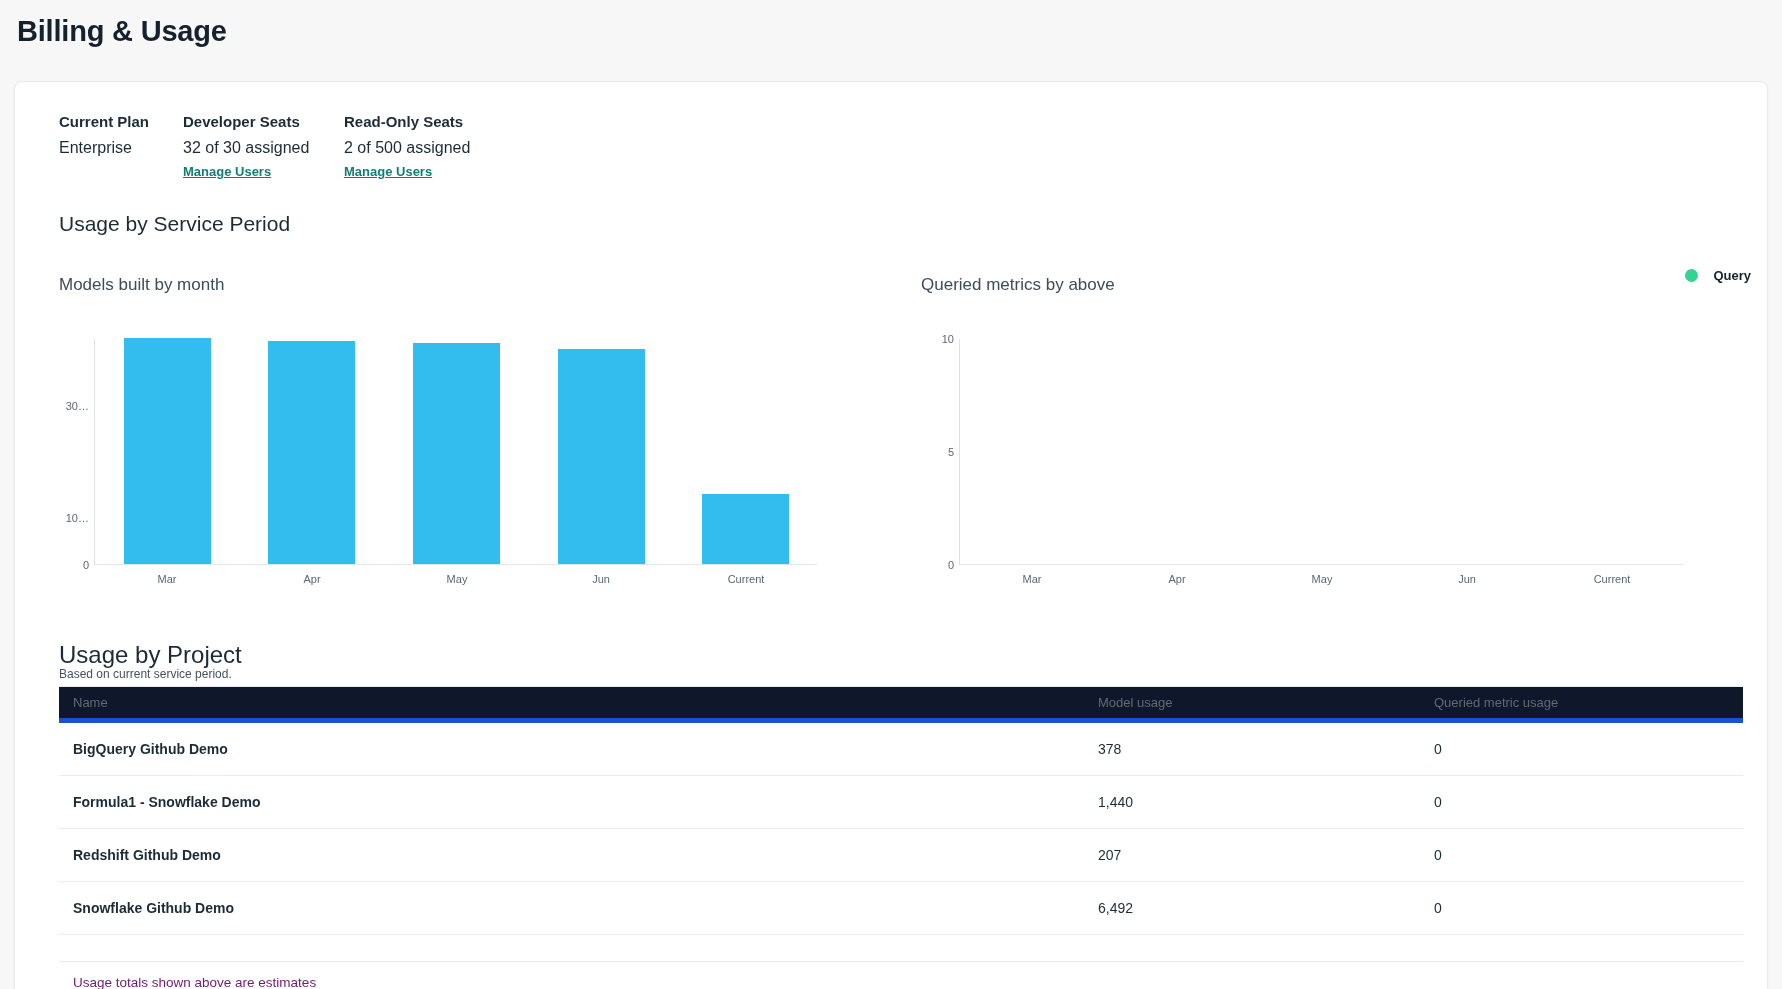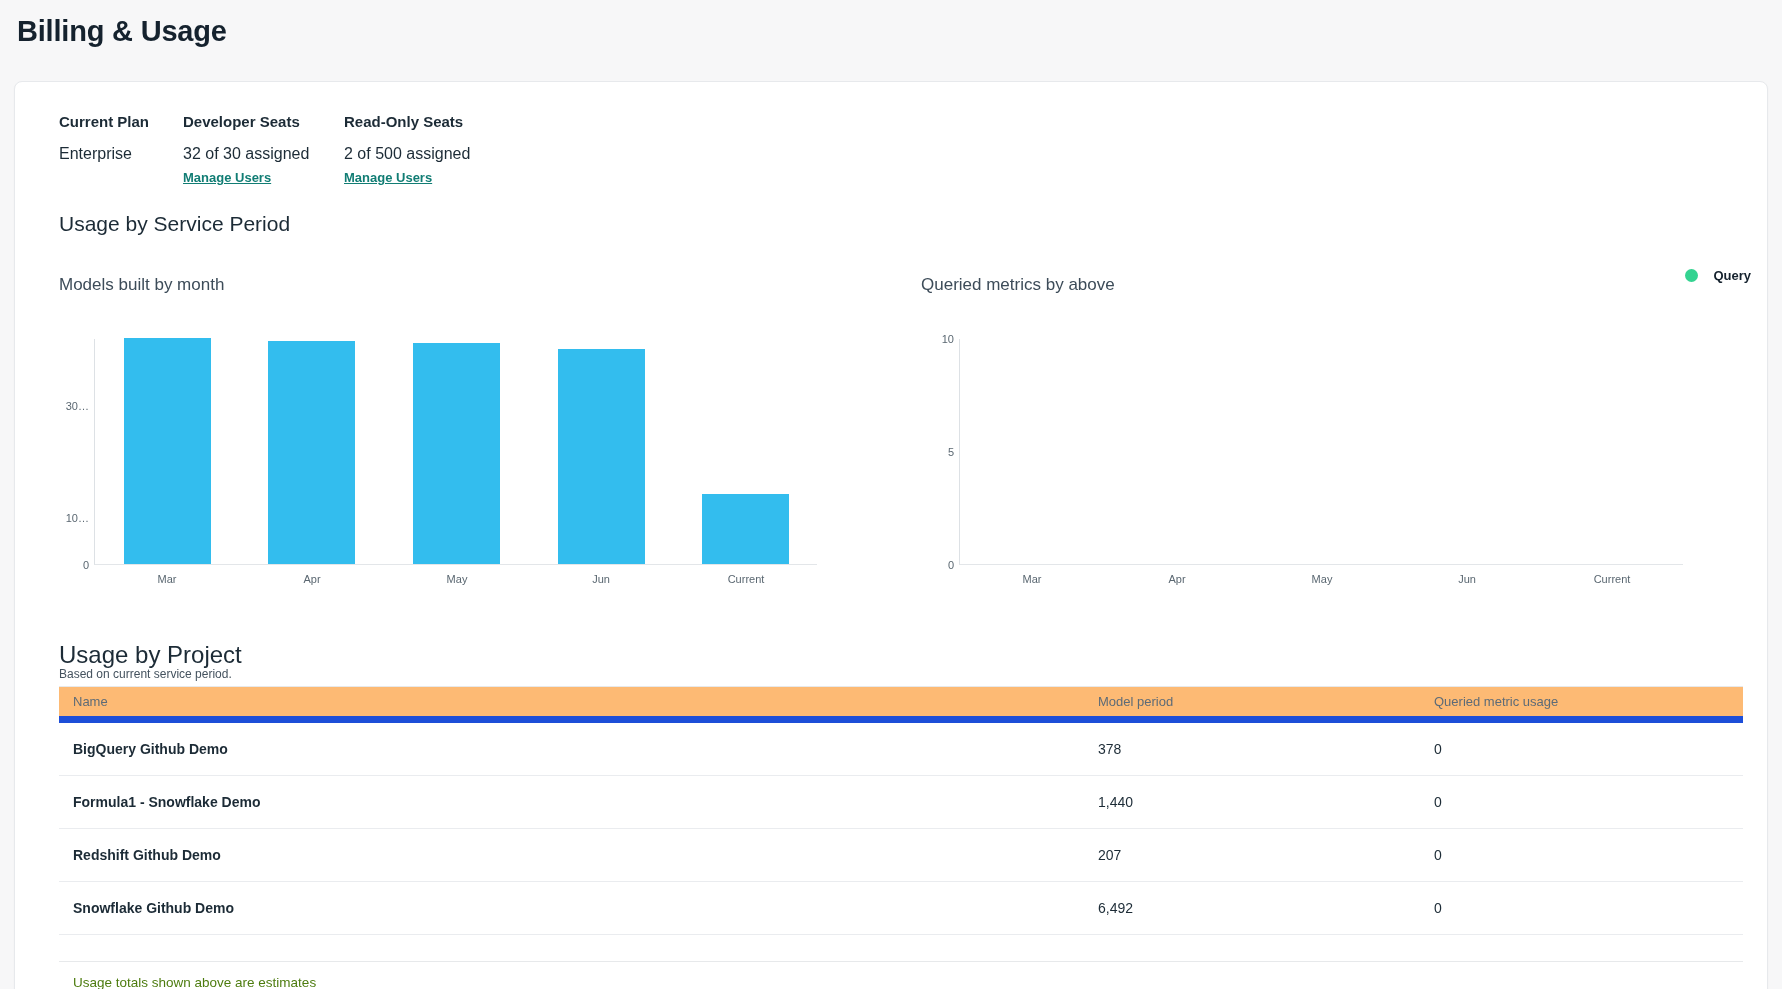--- a/index.html
+++ b/index.html
@@ -16,21 +16,21 @@
     letter-spacing:-0.2px;
   }
   .card {
     position:absolute; left:14px; top:81px; width:1754px; height:1010px;
     background:#ffffff; border:1px solid #e7e9ec; border-radius:8px;
     box-shadow:0 1px 2px rgba(20,30,40,0.04);
   }
   
   .plan-col { position:absolute; top:31px; }
   .plan-col .plan-label { font-size:15px; font-weight:700; color:#1c2b36; }
-  .plan-col .plan-value { font-size:16px; font-weight:400; color:#1c2b36; margin-top:15px; }
+  .plan-col .plan-value { font-size:16px; font-weight:400; color:#1c2b36; margin-top:9px; }
   .plan-col .plan-link {
     display:inline-block; margin-top:7px; font-size:13px; font-weight:600;
     color:var(--link-color,#117d74); text-decoration:underline; cursor:pointer;
   }
   .plan-col-0 { left:44px; }
   .plan-col-1 { left:168px; }
   .plan-col-2 { left:329px; }
   
   .section-heading-service {
     position:absolute; left:44px; top:130px;
@@ -64,33 +64,33 @@
     font-size:24px; font-weight:400; color:#1c2b36;
   }
   .section-subheading-project {
     position:absolute; left:44px; top:585px;
     font-size:12px; font-weight:400; color:#44525e;
   }
   .usage-table { position:absolute; left:44px; top:604px; width:1684px; }
   .tbl-header {
     display:grid; grid-template-columns:1025px 336px 1fr;
     height:37px; align-items:center;
-    background:#fdba74; border-top:1px solid #e7e9eb; border-bottom:7px solid #1d4ed8;
+    background:#0f172a; border-top:1px solid #e7e9eb; border-bottom:5px solid #1d4ed8;
   }
   .tbl-header .th { font-size:13px; color:#5d6b77; padding-left:14px; }
   .tbl-row {
     display:grid; grid-template-columns:1025px 336px 1fr;
     height:53px; align-items:center; border-bottom:1px solid #eaecef;
   }
   .tbl-row .td { font-size:14px; color:#1c2b36; padding-left:14px; }
   .tbl-row .td-name { font-weight:700; }
   .tbl-footer-spacer { height:27px; border-bottom:1px solid #e7e9eb; }
   .table-footnote {
     margin-top:13px; padding-left:14px;
-    font-size:13.5px; color:#4d7c0f;
+    font-size:13.5px; color:#701a75;
   }
 </style>
 </head>
 <body style="--link-color: #117d74; --legend-color: #34d391; --bar-color: #33bdee; background: rgb(247, 247, 248);">
 
 <h1 class="page-title">Billing &amp; Usage</h1>
 
 <div class="card">
 
   <div class="plan-col plan-col-0">
@@ -143,21 +143,21 @@
       <span class="xtick" style="left: 507px;">Jun</span>
       <span class="xtick" style="left: 652px;">Current</span>
     </div>
 
   <div class="section-heading-project">Usage by Project</div>
   <div class="section-subheading-project">Based on current service period.</div>
 
   <div class="usage-table">
     <div class="tbl-header">
       <div class="th">Name</div>
-      <div class="th">Model period</div>
+      <div class="th">Model usage</div>
       <div class="th">Queried metric usage</div>
     </div>
     <div id="table-body">
         <div class="tbl-row">
           <div class="td td-name">BigQuery Github Demo</div>
           <div class="td">378</div>
           <div class="td">0</div>
         </div>
         <div class="tbl-row">
           <div class="td td-name">Formula1 - Snowflake Demo</div>

